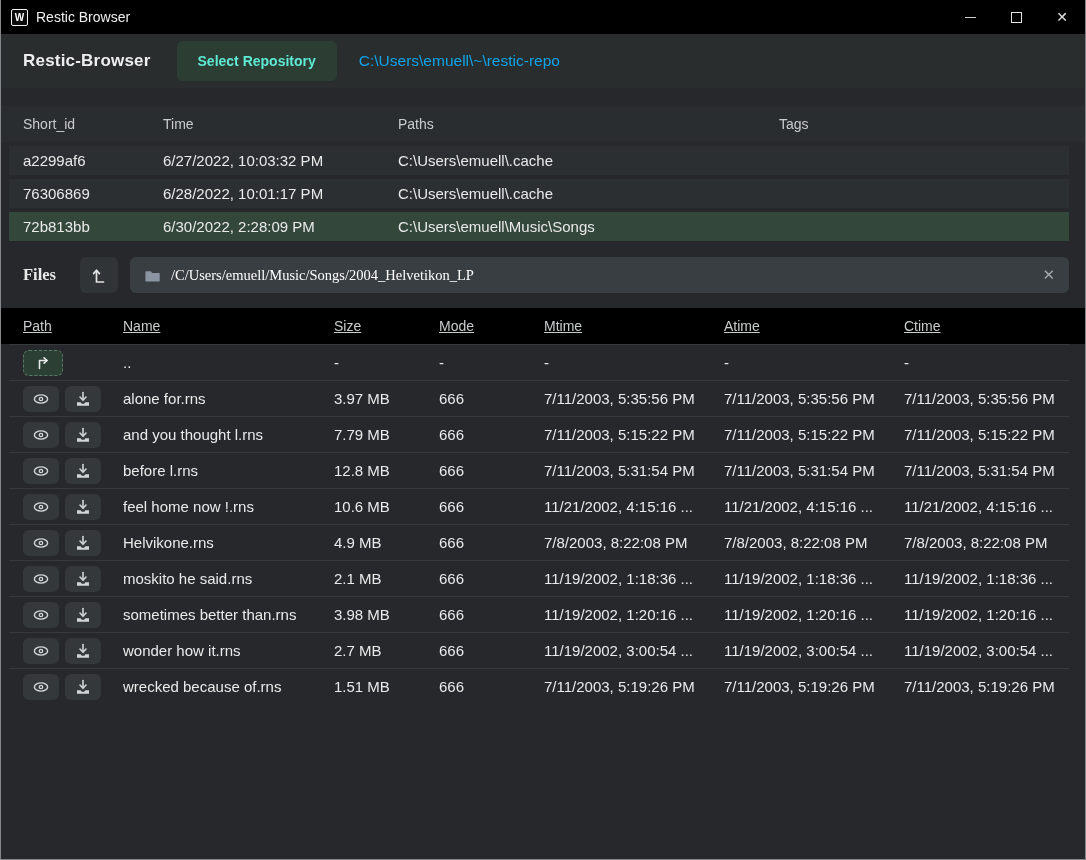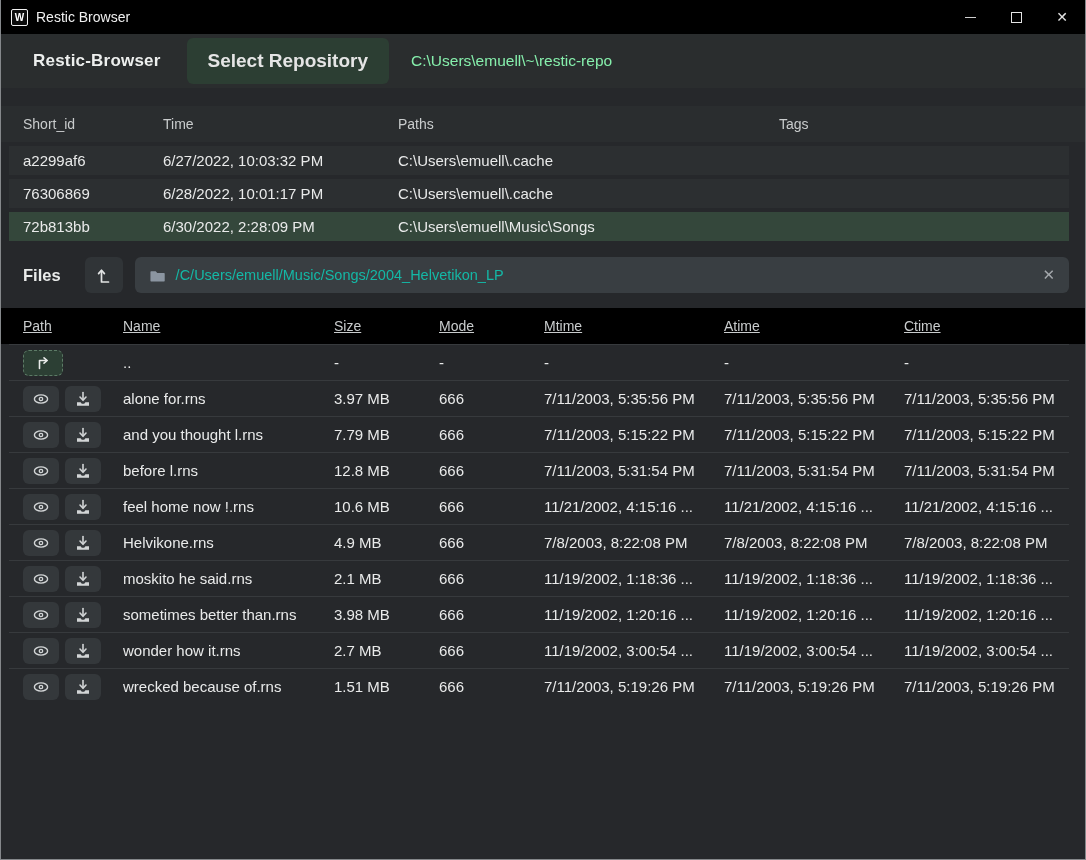--- a/index.html
+++ b/index.html
@@ -14,45 +14,45 @@
                    border-radius:2px; color:#fff; font-size:10px; font-weight:bold;
                    display:flex; align-items:center; justify-content:center; margin-right:8px; }
   .titlebar-title { color:#f0f0f0; font-size:14px; }
   .win-controls { margin-left:auto; display:flex; height:100%; }
   .win-btn { width:46px; height:100%; display:flex; align-items:center; justify-content:center; color:#d6d6d6; }
   .min-glyph { width:11px; height:0; border-top:1.6px solid #cfcfcf; display:block; }
   .max-glyph { width:11px; height:11px; border:1.4px solid #e4e4e4; display:block; }
   .close-glyph { font-size:14px; color:#e4e4e4; line-height:1; }
 
   
-  .app-header { height:54px; background:#2a2d2e; display:flex; align-items:center; padding:0 32px; }
+  .app-header { height:54px; background:#2a2d2e; display:flex; align-items:center; padding:0 22px; }
   .app-title { font-size:17px; font-weight:bold; color:#edefee; letter-spacing:.2px; }
-  .select-repo-btn { margin-left:26px; background:#2c3e33; color:#e5e5e5; font-weight:bold;
-                     font-size:19px; padding:12px 21px; border:none; border-radius:6px;
+  .select-repo-btn { margin-left:26px; background:#2c3e33; color:#5eead4; font-weight:bold;
+                     font-size:14px; padding:12px 21px; border:none; border-radius:6px;
                      font-family:inherit; cursor:pointer; }
-  .repo-path { margin-left:22px; color:#86efac; font-size:15.5px; }
+  .repo-path { margin-left:22px; color:#0ea5e9; font-size:15.5px; }
 
   
   .section-heading { font-size:16.5px; font-weight:bold; color:#e9ebea; }
   .snapshots-heading { margin:24px 22px 0; }
   .grid-snap { display:grid; grid-template-columns:94px 189px 335px 333px 1fr; align-items:center;gap:46px; }
   .snap-header { margin-top:18px; height:36px; background:#2a2d2f; color:#c9cccd; font-size:14px;
                  padding-left:22px; padding-right:16px; }
   .snap-row { height:29px; margin:4px 16px 0 8px; padding-left:14px; background:#2c2f31;
               color:#e9eaea; font-size:15px; cursor:default; }
   .snap-row.selected { background:#34473b; }
   .cell { overflow:hidden; white-space:nowrap; text-overflow:ellipsis; padding-right:10px; }
 
   
-  .files-bar { display:flex; align-items:center; margin:16px 16px 0 22px; height:36px; }
+  .files-bar { display:flex; align-items:center; margin:16px 16px 0 22px; height:36px;font-family:Liberation Serif, serif; }
   .up-btn { width:38px; height:36px; margin-left:24px; background:#303437; border:none;
             border-radius:6px; display:flex; align-items:center; justify-content:center; cursor:pointer; }
   .path-bar { flex:1; margin-left:12px; height:36px; background:#393e42; border-radius:6px;
               display:flex; align-items:center; padding:0 14px; }
-  .path-text { margin-left:10px; color:#14b8a6; font-size:14.5px; }
+  .path-text { margin-left:10px; color:#ffffff; font-size:14.5px; }
   .clear-btn { margin-left:auto; background:none; border:none; color:#a4a8ac; font-size:15px;
                cursor:pointer; font-family:inherit; }
 
   
   .grid-files { display:grid; grid-template-columns:100px 211px 105px 105px 180px 180px 1fr; align-items:center; }
   .files-header { margin-top:15px; height:36px; background:#000000; color:#c9cccd; font-size:14px;
                   padding-left:22px; padding-right:16px;text-decoration:underline; }
   .file-row { height:36px; margin:0 16px 0 8px; padding-left:14px; border-top:1px solid #373a3d;
               color:#e9eaea; font-size:15px; }
   .actions { display:flex; gap:6px; align-items:center; }

